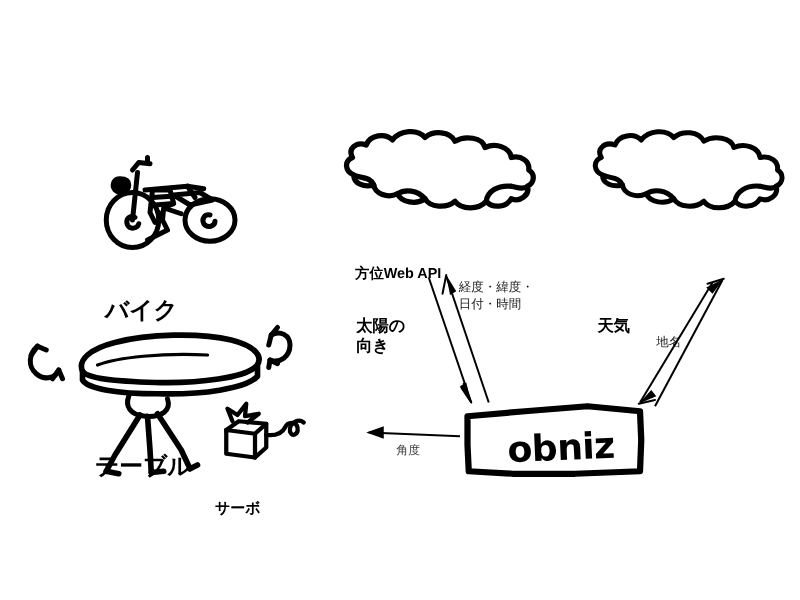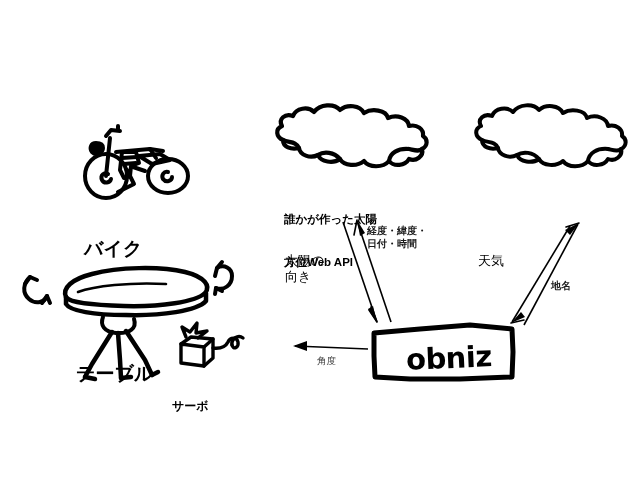--- a/index.html
+++ b/index.html
@@ -31,25 +31,25 @@
     line-height: 1.25;
     white-space: pre;
     letter-spacing: 0px;
   }
   .cloud-label {
     font-size: 11.5px;
     font-weight: bold;
   }
   .flow-label-big {
     font-size: 13px;
-    font-weight: normal;
+    font-weight: bold;
   }
   .flow-label-small {
     font-size: 10px;
-    font-weight: bold;
+    font-weight: normal;
     color: #1a1a1a;
   }
   .flow-label-tiny {
     font-size: 9.5px;
     font-weight: normal;
     color: #3a3a3a;
   }
   .sketch-label {
     font-size: 19px;
     font-weight: bold;
@@ -238,36 +238,35 @@
 
       <path d="M 186 337 L 182 327 L 190 332 L 197 323 L 196 333 L 207 331 L 198 338"></path>
 
       <path d="M 213 348 C 222 349, 226 346, 228 342 C 230 337, 237 337, 238 342 C 239 348, 233 350, 232 345"></path>
       <path d="M 232 345 C 231 339, 238 334, 243 338"></path>
     </g>
 
   </svg>
 
   <div class="lbl cloud-label" style="left:284px; top:183px;">
-    <div>誰かが作った太陽</div>
     <div>方位Web API</div>
   </div>
 
   <div class="lbl cloud-label" style="left:504px; top:183px;">
   </div>
 
   <div class="lbl flow-label-big" style="left:285px; top:253px;">太陽の
 向き</div>
 
   <div class="lbl flow-label-small" style="left:367px; top:225px;">経度・緯度・
 日付・時間</div>
 
   <div class="lbl flow-label-big" style="left:478px; top:253px;text-align:right;">天気</div>
 
-  <div class="lbl flow-label-small" style="left:551px; top:269px;margin-top:11px;">地名</div>
+  <div class="lbl flow-label-small" style="left:525px; top:269px;">地名</div>
 
   <div class="lbl flow-label-tiny" style="left:317px; top:355px;">角度</div>
 
   <div class="obniz-word" style="left:406px; top:341px;">obniz</div>
 
   <div class="lbl sketch-label" style="left:84px; top:213px;margin-top:24px;">バイク</div>
 
   <div class="lbl sketch-label" style="left:60px; top:362px;margin-left:16px;">テーブル</div>
 
   <div class="lbl servo-label" style="left:172px; top:363px;">サーボ</div>

